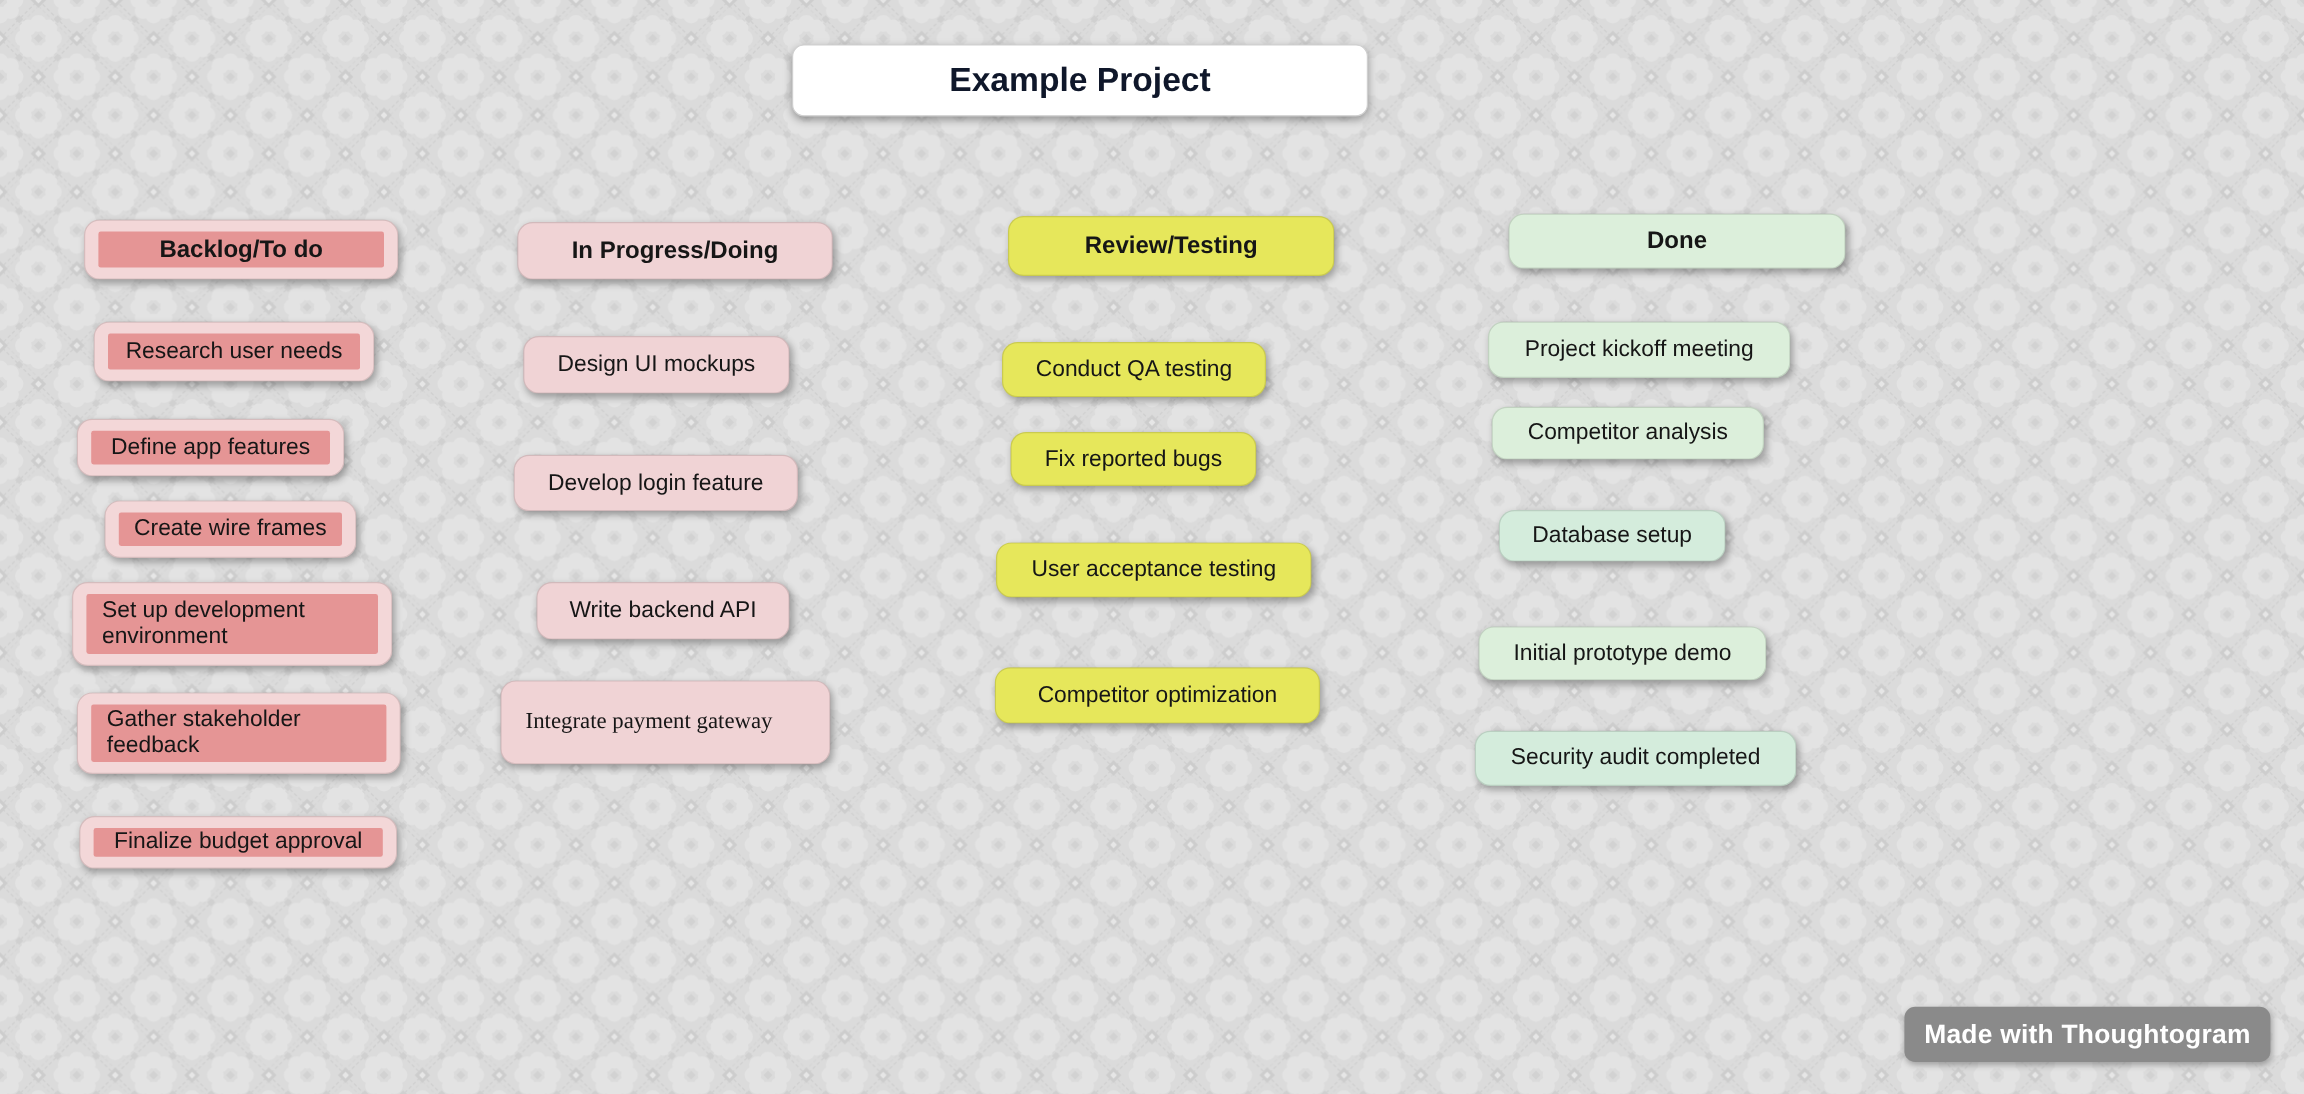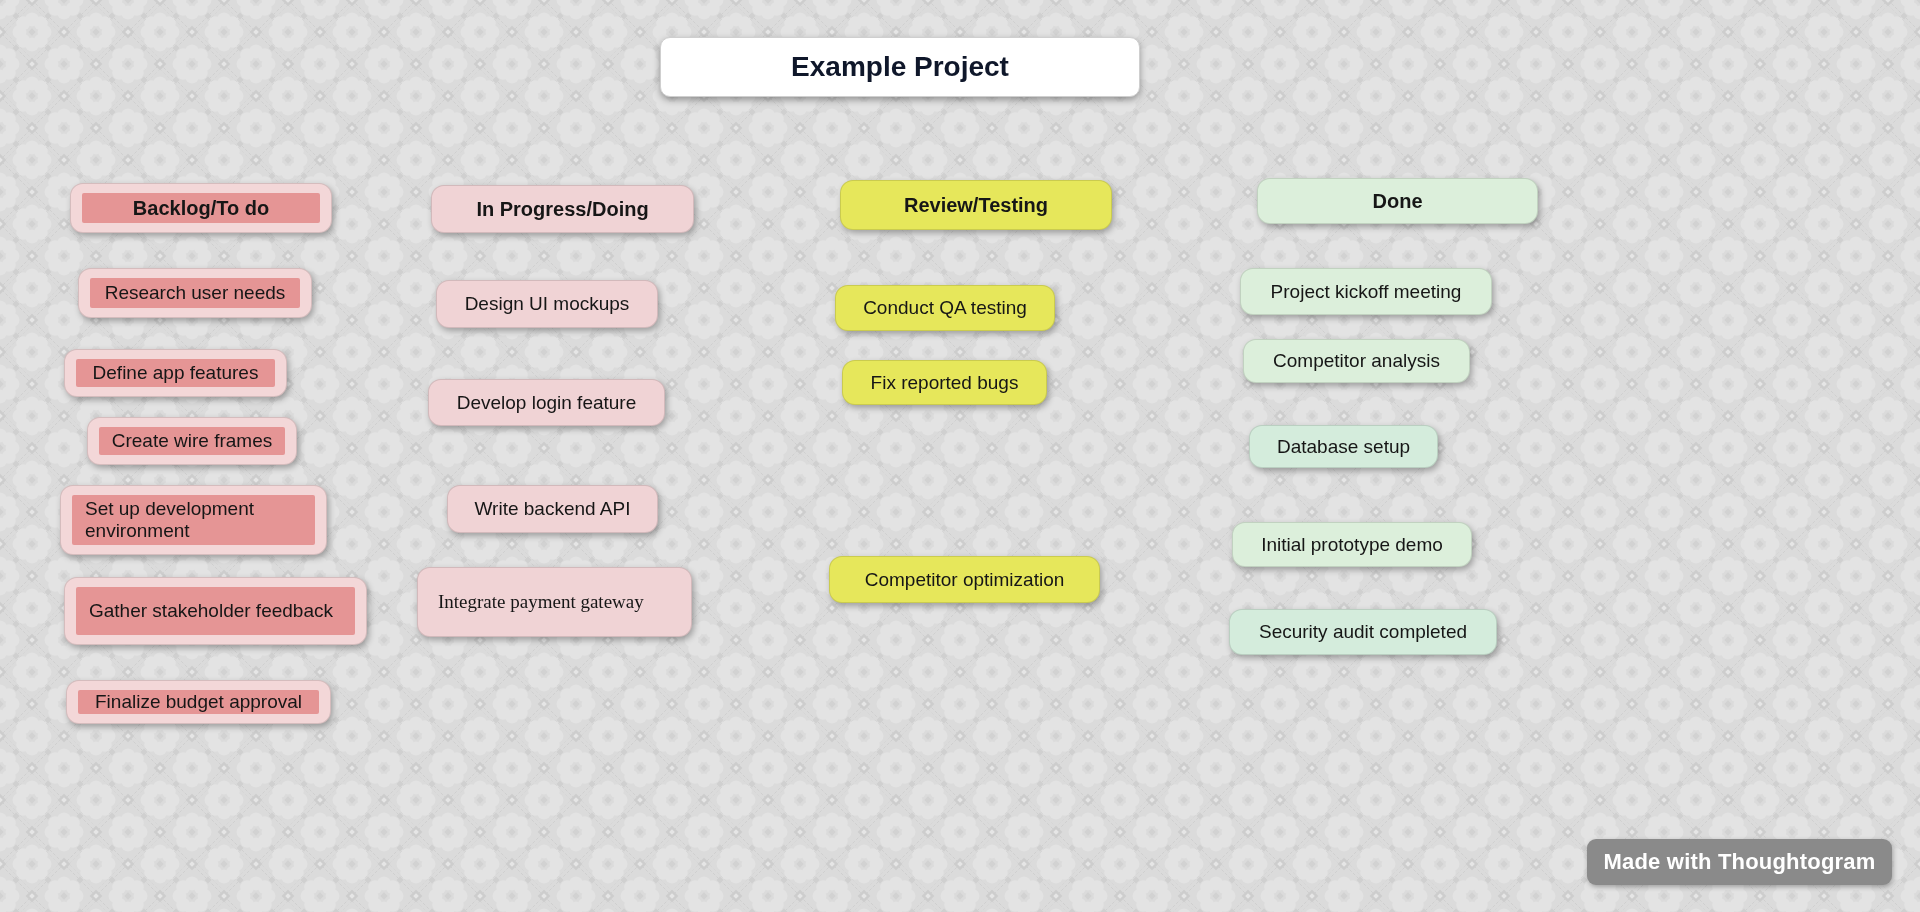--- a/index.html
+++ b/index.html
@@ -110,21 +110,21 @@
   </div>
   <div class="card red" style="left:64px;top:349px;width:223px;height:48px">
     <div class="inner">Define app features</div>
   </div>
   <div class="card red" style="left:87px;top:417px;width:210px;height:48px">
     <div class="inner">Create wire frames</div>
   </div>
   <div class="card red ml" style="left:60px;top:485px;width:267px;height:70px">
     <div class="inner">Set up development environment</div>
   </div>
-  <div class="card red ml" style="left:64px;top:577px;width:303px;height:68px">
+  <div class="card red ml" style="left:64px;top:577px;width:270px;height:68px">
     <div class="inner">Gather stakeholder feedback</div>
   </div>
   <div class="card red" style="left:66px;top:680px;width:265px;height:44px">
     <div class="inner">Finalize budget approval</div>
   </div>
 
   <div class="card head pink" style="left:431px;top:185px;width:263px;height:48px">
     <div class="inner">In Progress/Doing</div>
   </div>
   <div class="card pink" style="left:436px;top:280px;width:222px;height:48px">
@@ -142,20 +142,23 @@
 
   <div class="card head yellow" style="left:840px;top:180px;width:272px;height:50px">
     <div class="inner">Review/Testing</div>
   </div>
   <div class="card yellow" style="left:835px;top:285px;width:220px;height:46px">
     <div class="inner">Conduct QA testing</div>
   </div>
   <div class="card yellow" style="left:842px;top:360px;width:205px;height:45px">
     <div class="inner">Fix reported bugs</div>
   </div>
+  <div class="card yellow" style="left:830px;top:452px;width:263px;height:46px">
+    <div class="inner">User acceptance testing</div>
+  </div>
   <div class="card yellow" style="left:829px;top:556px;width:271px;height:47px">
     <div class="inner">Competitor optimization</div>
   </div>
 
   <div class="card head green" style="left:1257px;top:178px;width:281px;height:46px">
     <div class="inner">Done</div>
   </div>
   <div class="card green" style="left:1240px;top:268px;width:252px;height:47px">
     <div class="inner">Project kickoff meeting</div>
   </div>

